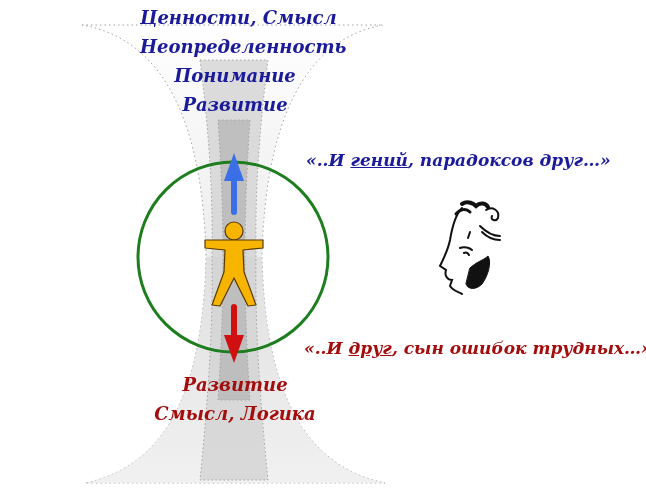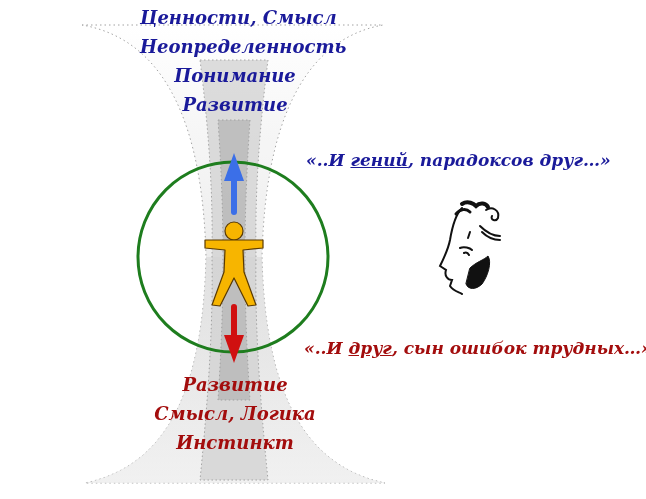--- a/index.html
+++ b/index.html
@@ -90,21 +90,20 @@
   <div class="txt blue top-list">
     <span class="line">Ценности, Смысл</span>
     <span class="line">Неопределенность</span>
     <span class="line">Понимание</span>
     <span class="line">Развитие</span>
   </div>
 
   <div class="txt red bottom-list">
     <span class="line">Развитие</span>
     <span class="line">Смысл, Логика</span>
-    <span class="line">Инстинкт</span>
   </div>
 
 
   <div class="txt blue quote quote-top">
     <span>«..И </span><span class="u">гений</span><span>, парадоксов друг…»</span>
   </div>
   <div class="txt red quote quote-bottom">
     <span>«..И </span><span class="u">друг</span><span>, сын ошибок трудных…»</span>
   </div>
 </div>

